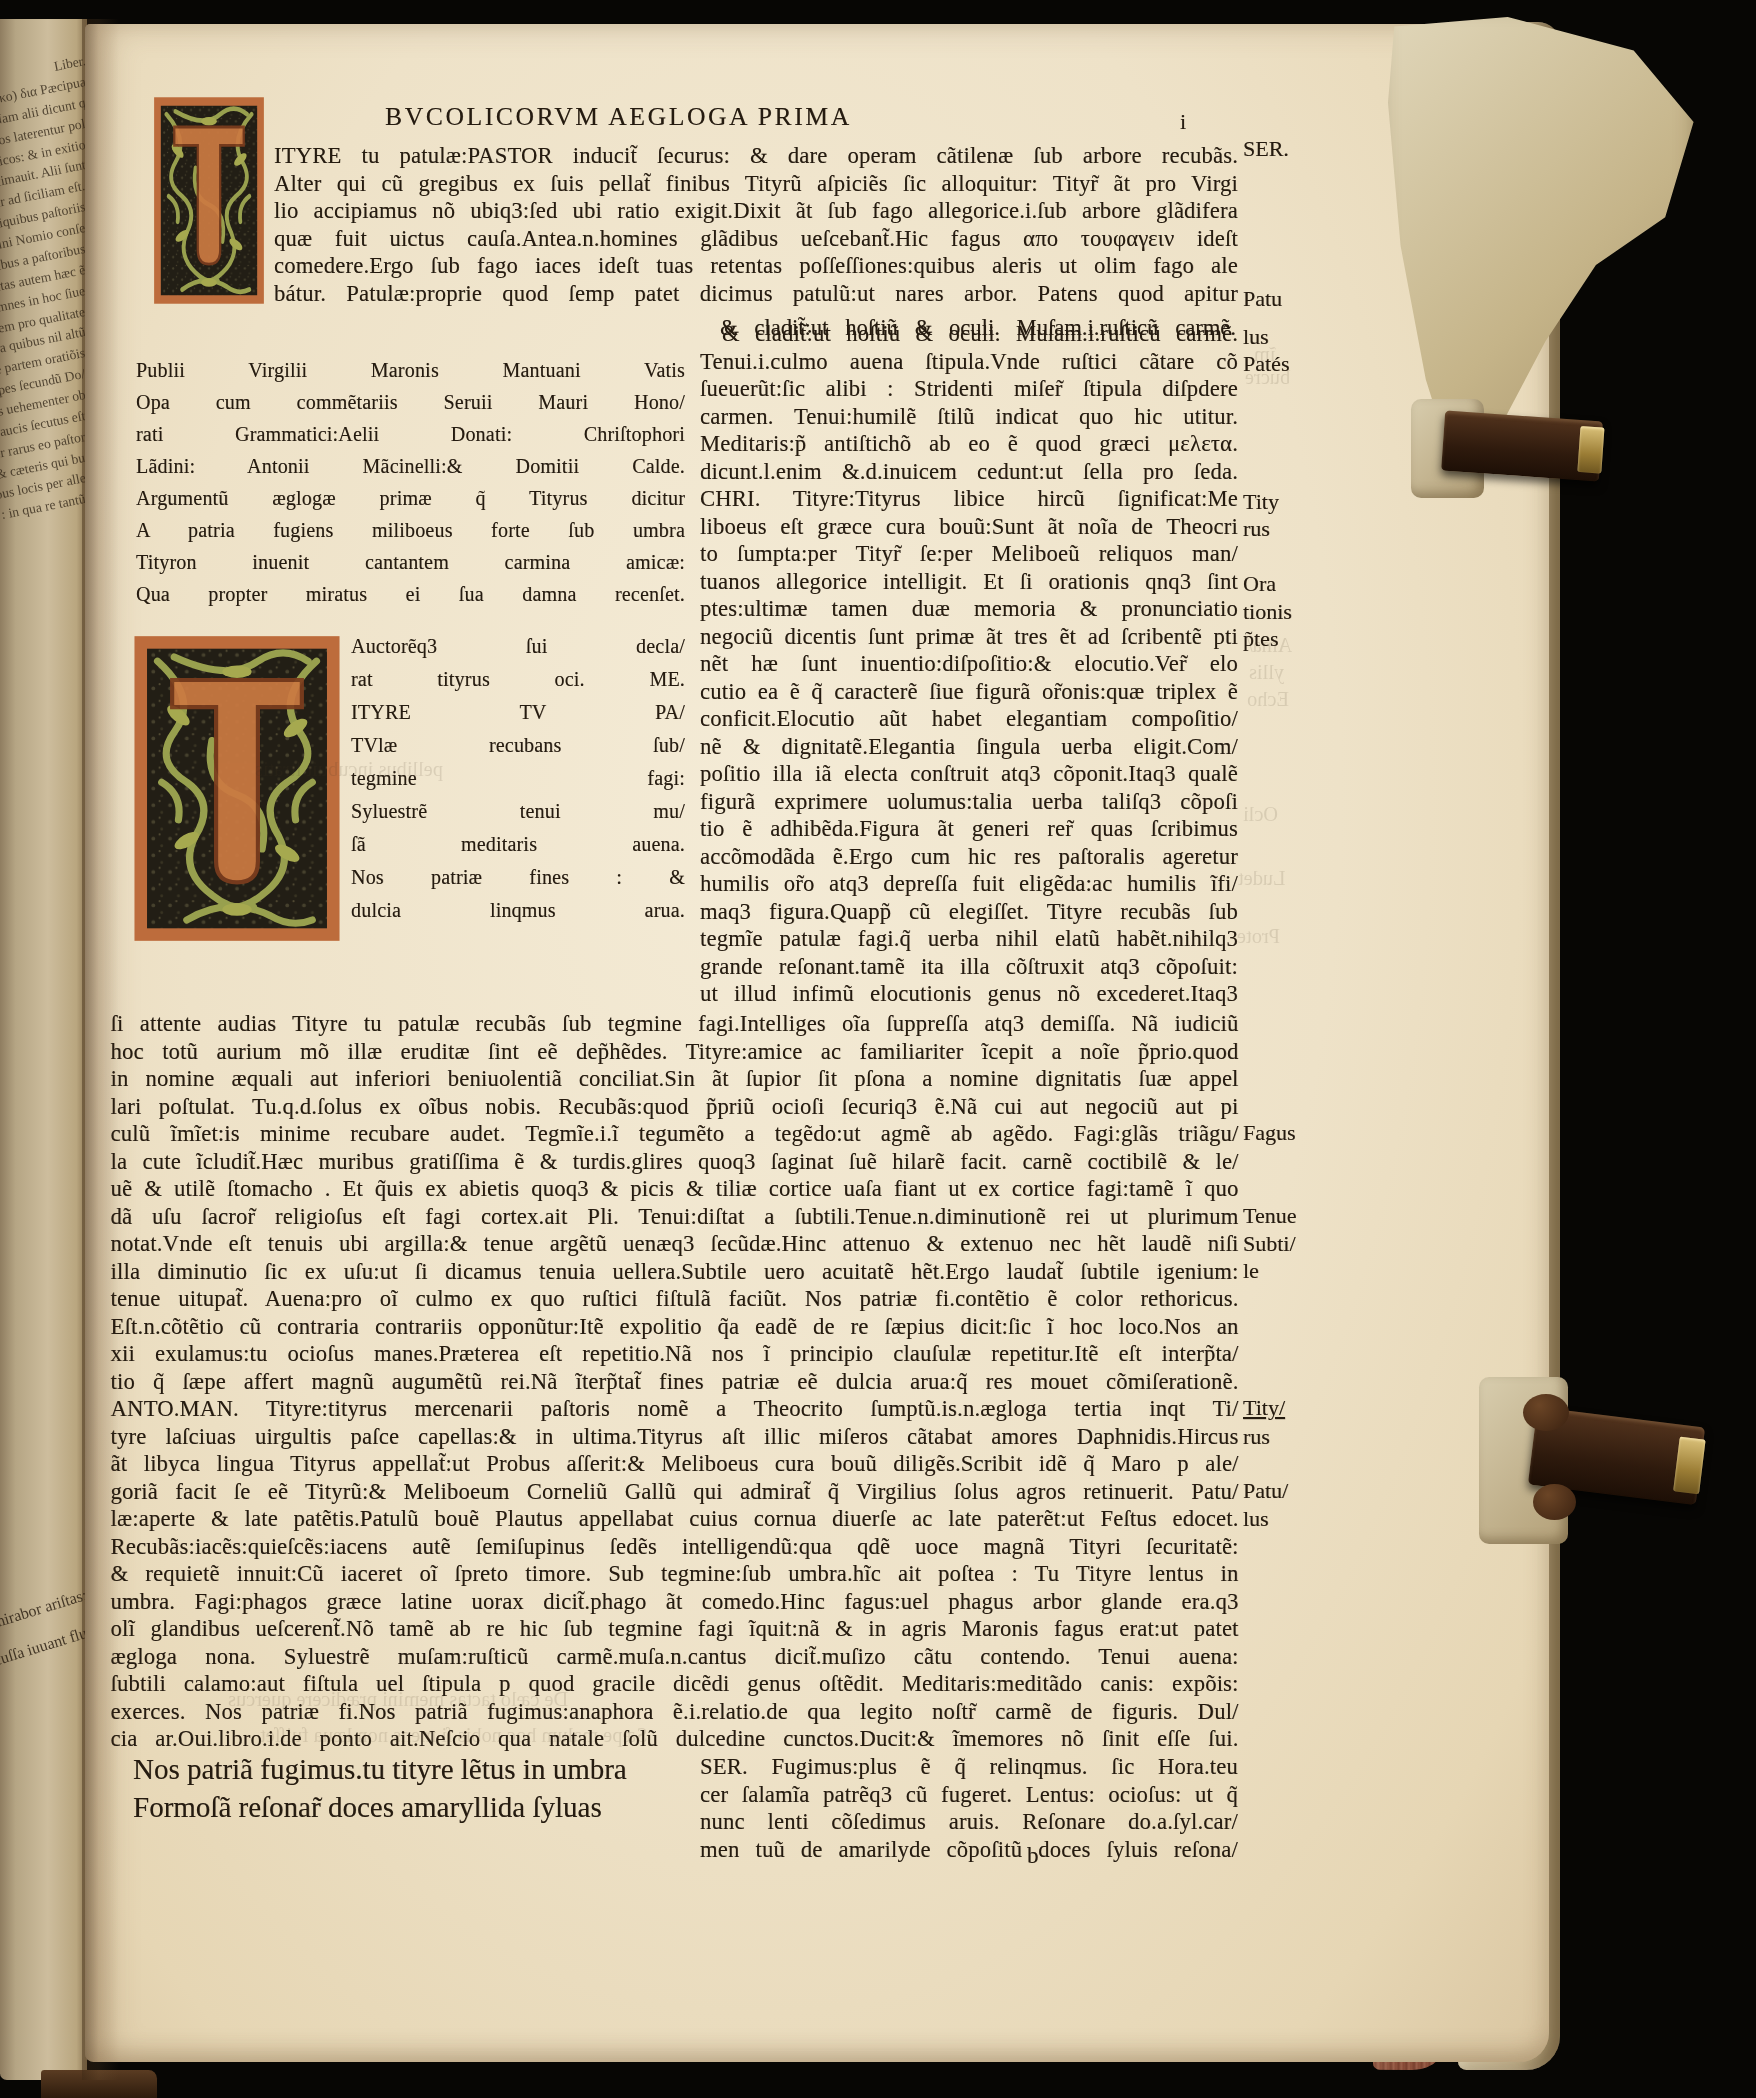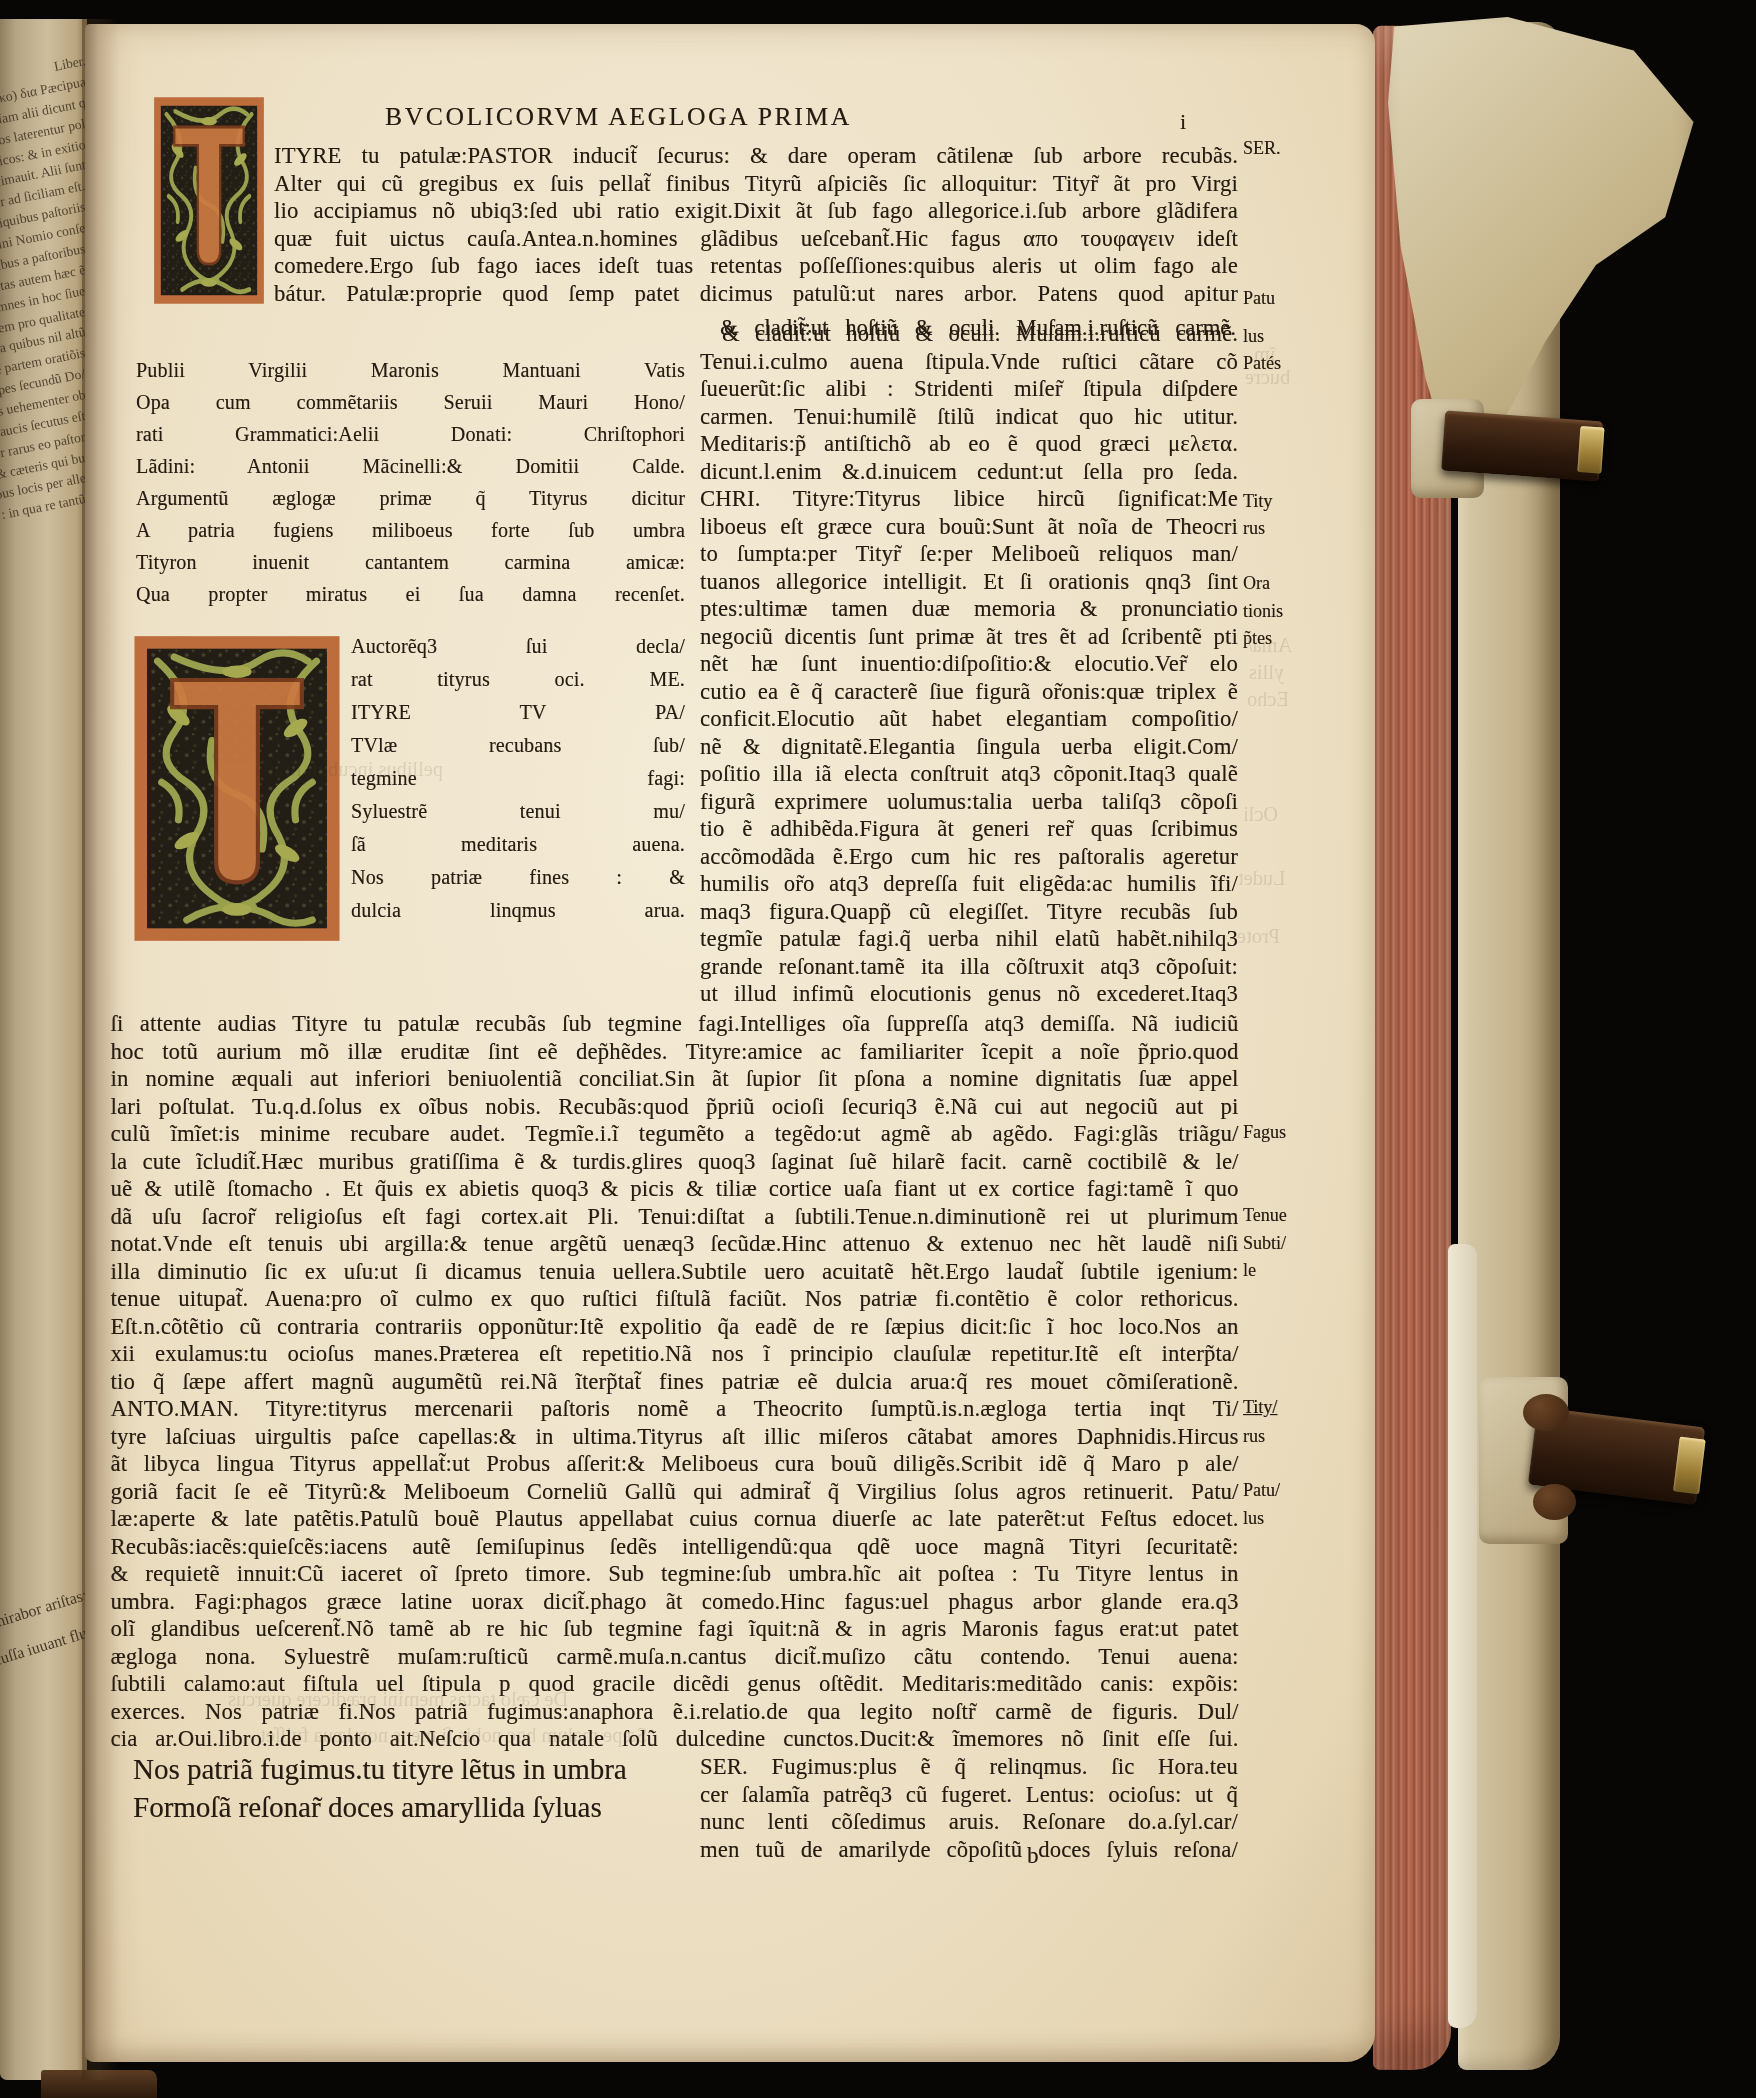--- a/index.html
+++ b/index.html
@@ -8,21 +8,21 @@
   
   #facing{position:absolute;left:0;top:19px;width:87px;height:2061px;
           background:linear-gradient(90deg,#8f7d60 0%,#b5a584 18%,#cdbd9d 55%,#b9a67f 88%,#8a7451 100%);
           border-radius:0 0 0 6.8px;overflow:hidden;}
   #facing .fln{position:absolute;white-space:nowrap;right:3.4px;
           font-size:13.6px;color:rgba(48,36,22,.78);transform:rotate(-11deg);transform-origin:right top;}
   #facing .fln.big{font-size:16px;color:rgba(42,30,18,.85);transform:rotate(-17deg);}
   #gutter{position:absolute;left:82px;top:19px;width:37px;height:2061px;
           background:linear-gradient(90deg,rgba(60,40,20,.45),rgba(120,90,55,.18) 45%,rgba(0,0,0,0) 100%);z-index:3;}
   
-  #page{position:absolute;left:85px;top:24px;width:1290px;height:2038px;
+  #page{position:absolute;left:85px;top:24px;width:1464px;height:2038px;
         background:radial-gradient(ellipse at 46% 38%,#f4ebd6 0%,#eee2c8 52%,#e6d6b4 84%,#d9c5a0 100%);
         border-radius:5.1px 19px 29px 8.5px;box-shadow:inset 22px 0 32px rgba(110,80,45,.28), inset -5.1px -8.5px 20.4px rgba(120,90,55,.25);
         z-index:2;}
   .abs{position:absolute;}
   .ln{text-align:justify;text-align-last:justify;}
   .noj .ln{text-align:left;text-align-last:left;}
   .t26 .ln{font-size:22.6px;line-height:27.5px;letter-spacing:0.2px;}
   .t33 .ln{font-size:20px;line-height:32px;letter-spacing:0.2px;}
   .ink, .ln, .mnote{color:#251b10;text-shadow:0.3px 0.4px 0 rgba(37,27,16,.45);}
   #header-title{left:300px;top:78px;width:503px;font-size:25.6px;letter-spacing:2.6px;white-space:nowrap;}
@@ -43,21 +43,21 @@
   #rcol-lines .ln:first-child{padding-left:22px;}
   
   #full-lines{left:25.6px;top:986px;width:1128px;}
   
   #bser-lines{left:615px;top:1729px;width:538px;}
   #sig-b{left:942px;top:1819px;font-size:23px;}
   
   #bverse-lines{left:48px;top:1726px;width:596px;}
   #bverse-lines .ln{font-size:29px;line-height:38px;text-align:center;text-align-last:left;}
   
-  .mnote{position:absolute;left:1158px;width:128px;font-size:18px;line-height:25.6px;white-space:nowrap;}
+  .mnote{position:absolute;left:1158px;width:128px;font-size:22px;line-height:25.6px;white-space:nowrap;}
   .ghost{position:absolute;font-size:20.4px;color:rgba(70,55,35,1);opacity:.13;white-space:nowrap;
          transform:scaleX(-1);}
   
   #fore-edge{position:absolute;left:1373px;top:25.6px;width:78px;height:2044px;z-index:1;
      background:repeating-linear-gradient(90deg,#b26а4f 0px, #b2694f 2.6px, #94503c 3.4px, #c47d63 6px, #a55a43 7.7px);
      background:repeating-linear-gradient(90deg,#b2694f 0px,#94503c 2.6px,#c47d63 5.1px,#a55a43 7.7px);
      border-radius:8.5px 34px 39px 6.8px;transform:skewY(.4deg);
      box-shadow:inset 0 25.6px 34px rgba(255,230,200,.25), inset 0 -34px 43px rgba(60,25,15,.35);}
   #paper-sliver{position:absolute;left:1448px;top:1244px;width:29px;height:784px;z-index:1;
      background:linear-gradient(90deg,#efe8d6,#d9cfb6);border-radius:6.8px 12px 17px 8.5px;}

